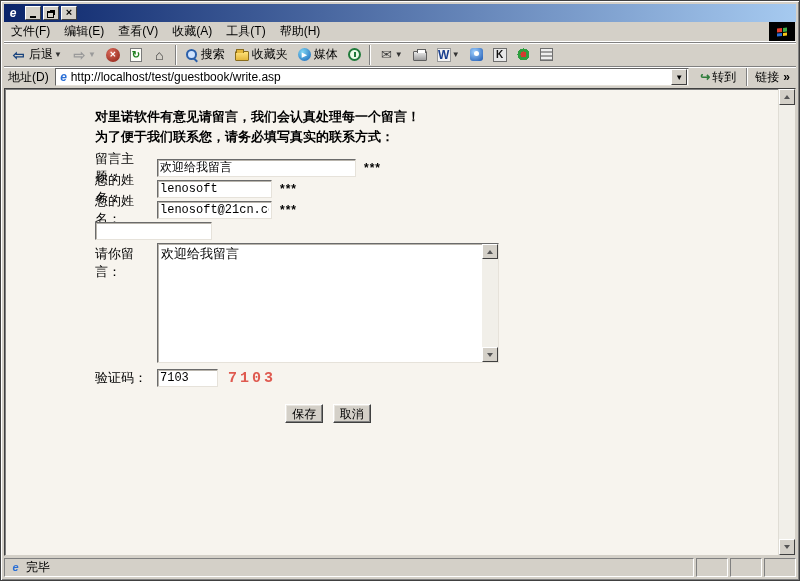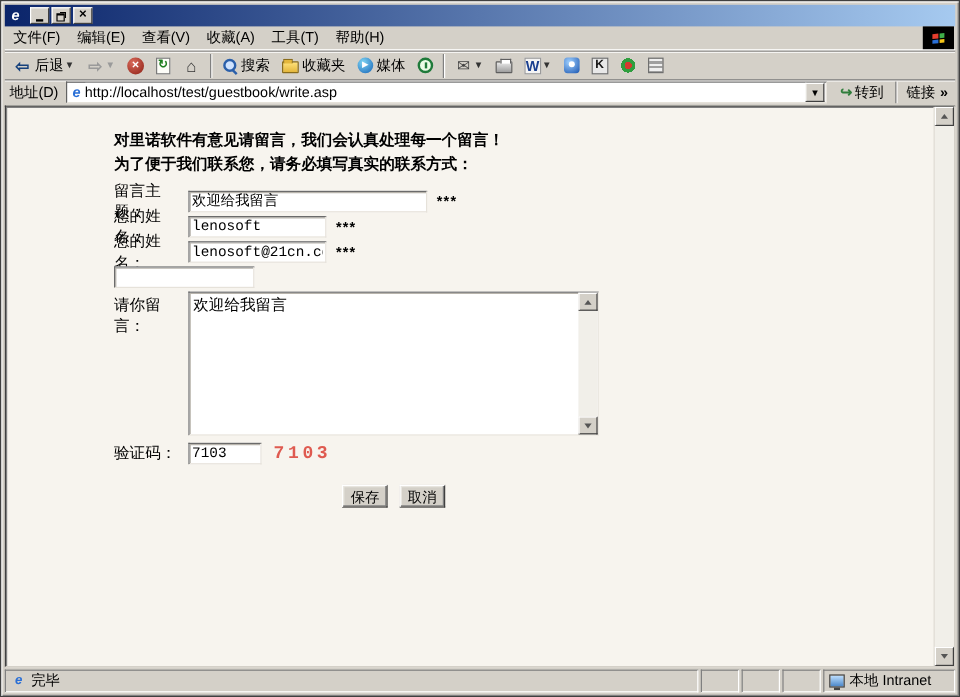--- a/index.html
+++ b/index.html
@@ -374,19 +374,15 @@
   </div>
 
   <div class="statusbar">
     <span class="sb-panel sb-main">
       <span class="status-ie">e</span>
       <span>完毕</span>
     </span>
     <span class="sb-panel sb-small"></span>
     <span class="sb-panel sb-small"></span>
     <span class="sb-panel sb-small"></span>
-    <span class="sb-panel sb-zone">
-      <span class="pc-ico"></span>
-      <span>本地 Intranet</span>
-    </span>
   </div>
 
 </div>
 
 </body></html>

